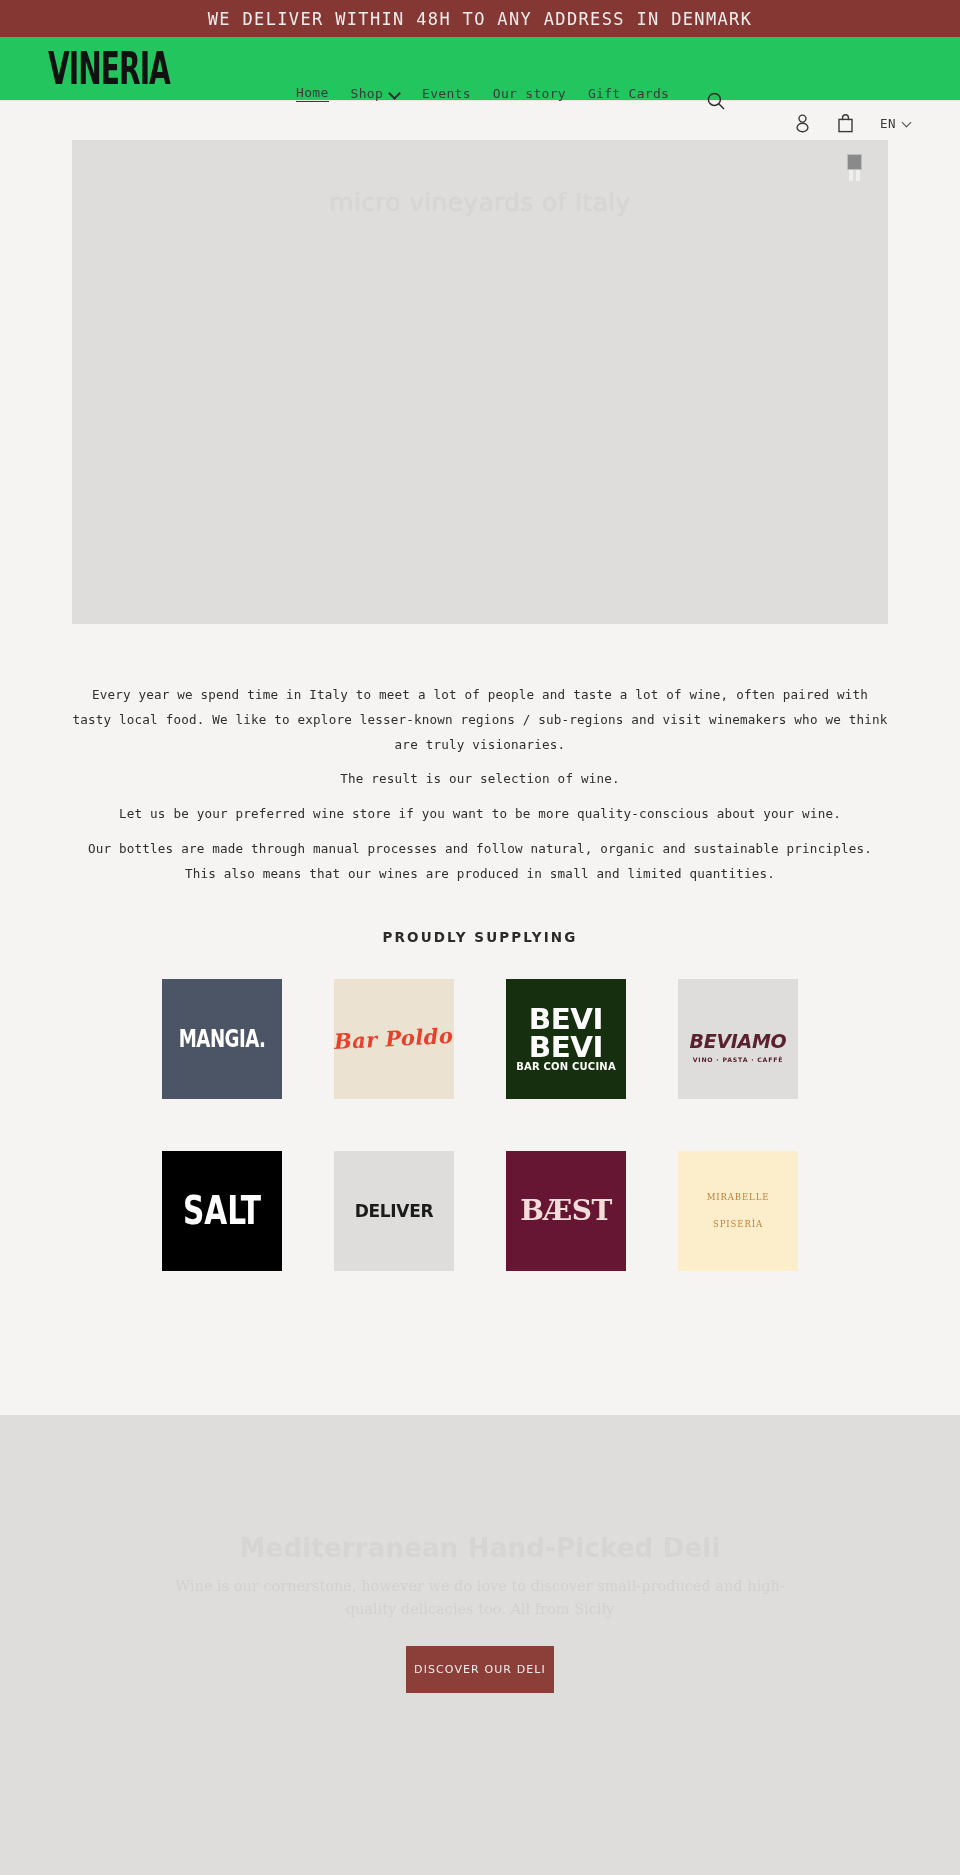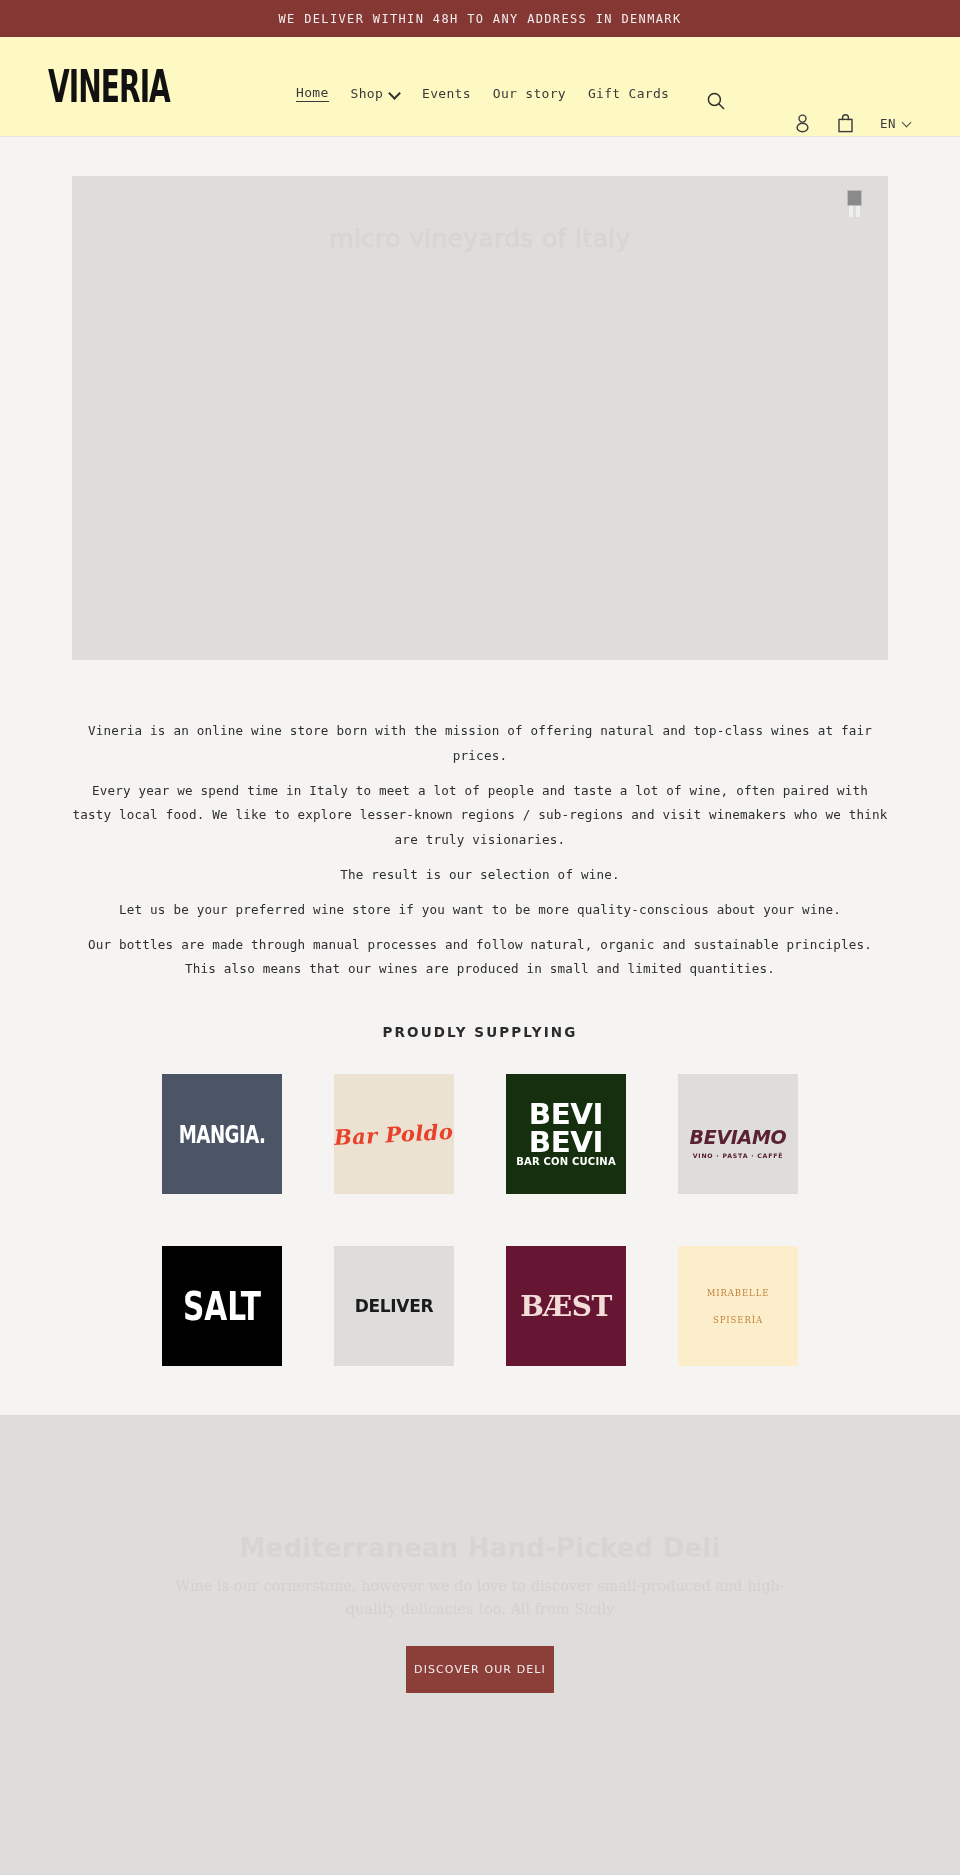--- a/index.html
+++ b/index.html
@@ -16,29 +16,29 @@
   
   .announcement {
     height: 37px;
     background: #853733;
     display: flex;
     align-items: center;
     justify-content: center;
   }
   .announcement-text {
     color: #f2eeee;
-    font-size: 12px;
+    font-size: 17px;
     letter-spacing: 1.35px;
     font-family: "DejaVu Sans Mono", "Liberation Mono", monospace;
   }
 
   
   .header {
-    height: 100px;
-    background: #fef9c3;
+    height: 64px;
+    background: #22c55e;
     border-bottom: 1px solid #e7e5e4;
     position: relative;
   }
   .logo {
     position: absolute;
     left: 48px;
     top: 50%;
     transform: translateY(-50%);
     font-family: "DejaVu Sans Condensed", "Liberation Sans Narrow", "Liberation Sans", sans-serif;
     font-size: 39px;
@@ -419,21 +419,20 @@
   <div class="hero-pause">
     <div class="bar-top"></div>
     <div class="legs">
         <span></span>
         <span></span>
       </div>
   </div>
 </section>
 
 <section class="intro">
-  <p>Vineria is an online wine store born with the mission of offering natural and top-class wines at fair prices.</p>
   <p>Every year we spend time in Italy to meet a lot of people and taste a lot of wine, often paired with tasty local food. We like to explore lesser-known regions / sub-regions and visit winemakers who we think are truly visionaries.</p>
   <p>The result is our selection of wine.</p>
   <p>Let us be your preferred wine store if you want to be more quality-conscious about your wine.</p>
   <p>Our bottles are made through manual processes and follow natural, organic and sustainable principles. This also means that our wines are produced in small and limited quantities.</p>
 </section>
 
 <h2 class="supplying-title">PROUDLY SUPPLYING</h2>
 
 <section class="logo-grid">
 

